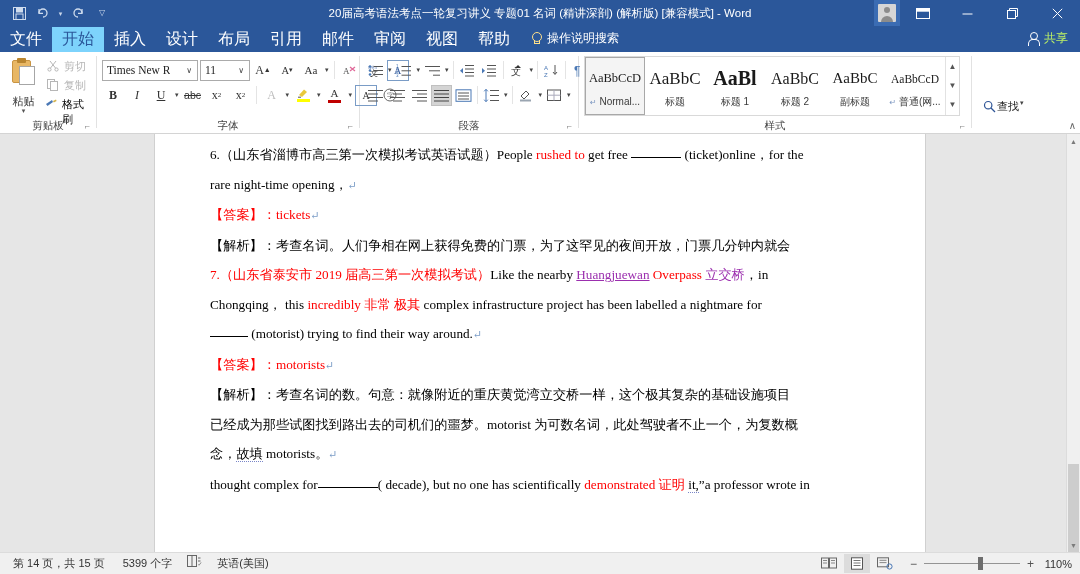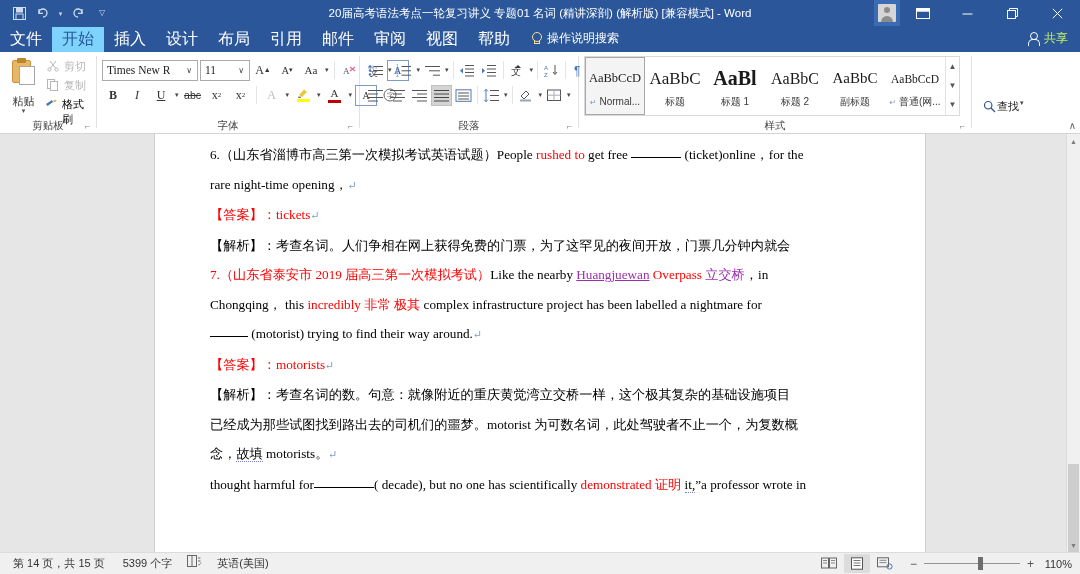--- a/index.html
+++ b/index.html
@@ -723,21 +723,21 @@
         <p class="doc red">
           <span>【解析】：考查名词的数。句意：就像附近的重庆黄觉湾立交桥一样，这个极其复杂的基础设施项目</span>
         </p>
         <p class="doc red">
           <span>已经成为那些试图找到路出去的司机们的噩梦。motorist 为可数名词，此处驾驶者不止一个，为复数概</span>
         </p>
         <p class="doc red">
           <span>念，</span><span class="wavy">故填</span><span> motorists。</span><span class="pilcrow">↵</span>
         </p>
         <p class="doc">
-          <span>thought harmful for</span><span class="blank b6"></span><span>( decade), but no one has scientifically </span><span class="red">demonstrated</span><span class="red">  证明</span><span> </span><span class="wavy">it,</span><span>”a professor wrote in</span>
+          <span>thought complex for</span><span class="blank b6"></span><span>( decade), but no one has scientifically </span><span class="red">demonstrated</span><span class="red">  证明</span><span> </span><span class="wavy">it,</span><span>”a professor wrote in</span>
         </p>
 
       </div>
     </div>
 
     <div class="vscroll">
       <div class="vs-up">▲</div>
       <div class="vs-thumb"></div>
       <div class="vs-dn">▼</div>
     </div>

